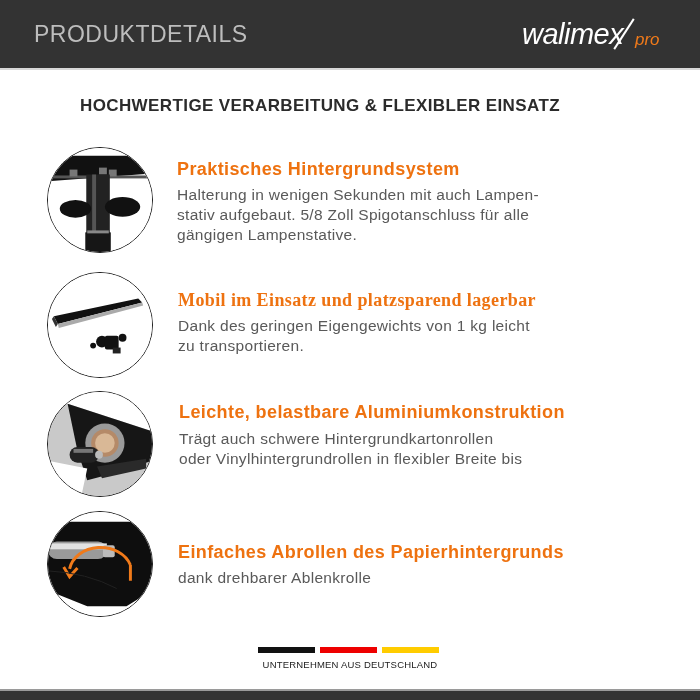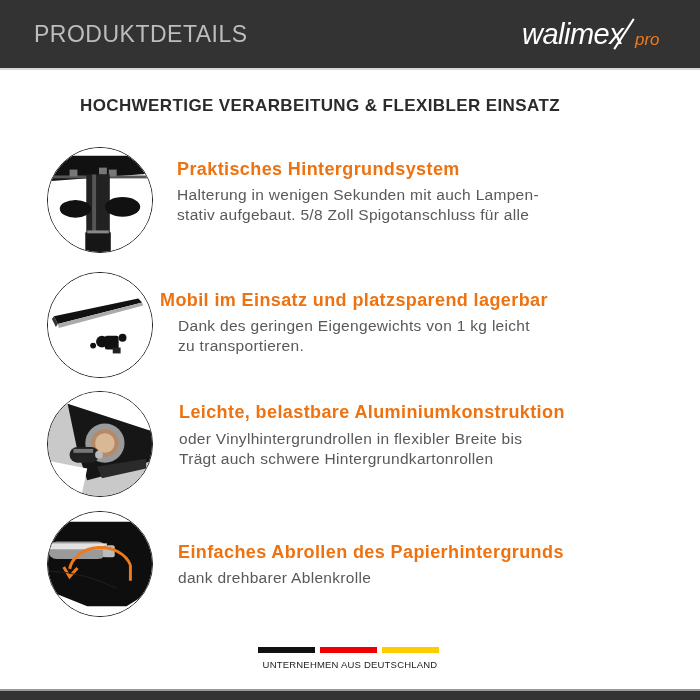--- a/index.html
+++ b/index.html
@@ -100,38 +100,39 @@
       <ellipse cx="28" cy="62" rx="16" ry="9" fill="#111"></ellipse>
       <ellipse cx="76" cy="60" rx="18" ry="10" fill="#111"></ellipse>
       <rect x="38" y="86" width="26" height="20" fill="#161616"></rect>
       <rect x="40" y="84" width="22" height="3" fill="#888"></rect>
     </svg>
   </div>
   <div class="feature-heading" style="left:177px; top:159px;">Praktisches Hintergrundsystem</div>
   <div class="feature-text" style="left:177px; top:185px;">
     <div>Halterung in wenigen Sekunden mit auch Lampen-</div>
     <div>stativ aufgebaut. 5/8 Zoll Spigotanschluss für alle</div>
+    <div>gängigen Lampenstative.</div>
   </div>
 </div>
 
 <div class="feature" style="top:0;">
   <div class="feature-img" style="top:272px;">
     <svg viewBox="0 0 106 106">
       <rect x="0" y="0" width="106" height="106" fill="#fff"></rect>
       <polygon points="6,44 92,26 96,30 10,52" fill="#111"></polygon>
       <polygon points="10,52 96,30 97,33 11,56" fill="#aaa"></polygon>
       <polygon points="6,44 10,52 8,55 4,47" fill="#333"></polygon>
       <circle cx="55" cy="70" r="6" fill="#111"></circle>
       <rect x="58" y="64" width="14" height="14" rx="2" fill="#111"></rect>
       <circle cx="76" cy="66" r="4" fill="#111"></circle>
       <rect x="66" y="76" width="8" height="6" fill="#222"></rect>
       <circle cx="46" cy="74" r="3" fill="#111"></circle>
     </svg>
   </div>
-  <div class="feature-heading" style="left:160px; top:290px;">Mobil im Einsatz und platzsparend lagerbar</div>
+  <div class="feature-heading" style="left:178px; top:290px;font-family:Liberation Serif, serif;">Mobil im Einsatz und platzsparend lagerbar</div>
   <div class="feature-text" style="left:178px; top:316px;">
     <div>Dank des geringen Eigengewichts von 1 kg leicht</div>
     <div>zu transportieren.</div>
   </div>
 </div>
 
 <div class="feature" style="top:0;">
   <div class="feature-img" style="top:391px;">
     <svg viewBox="0 0 106 106">
       <rect x="0" y="0" width="106" height="106" fill="#c9c9c9"></rect>
@@ -142,22 +143,22 @@
       <circle cx="58" cy="52" r="14" fill="#b58a68"></circle>
       <circle cx="58" cy="52" r="10" fill="#d9b896"></circle>
       <rect x="22" y="56" width="30" height="16" rx="8" fill="#222"></rect>
       <rect x="26" y="58" width="20" height="4" fill="#777"></rect>
       <circle cx="52" cy="64" r="4" fill="#bbb"></circle>
       <polygon points="0,70 40,78 34,106 0,106" fill="#fff"></polygon>
     </svg>
   </div>
   <div class="feature-heading" style="left:179px; top:402px;">Leichte, belastbare Aluminiumkonstruktion</div>
   <div class="feature-text" style="left:179px; top:429px;">
+    <div>Trägt auch schwere Hintergrundkartonrollen</div>
     <div>oder Vinylhintergrundrollen in flexibler Breite bis</div>
-    <div>Trägt auch schwere Hintergrundkartonrollen</div>
   </div>
 </div>
 
 <div class="feature" style="top:0;">
   <div class="feature-img" style="top:511px;">
     <svg viewBox="0 0 106 106">
       <rect x="0" y="0" width="106" height="106" fill="#fff"></rect>
       <polygon points="0,10 106,10 106,80 80,96 40,96 0,80" fill="#0e0e0e"></polygon>
       <rect x="0" y="30" width="60" height="18" rx="9" fill="#9a9a9a"></rect>
       <rect x="0" y="32" width="60" height="6" fill="#e2e2e2"></rect>

